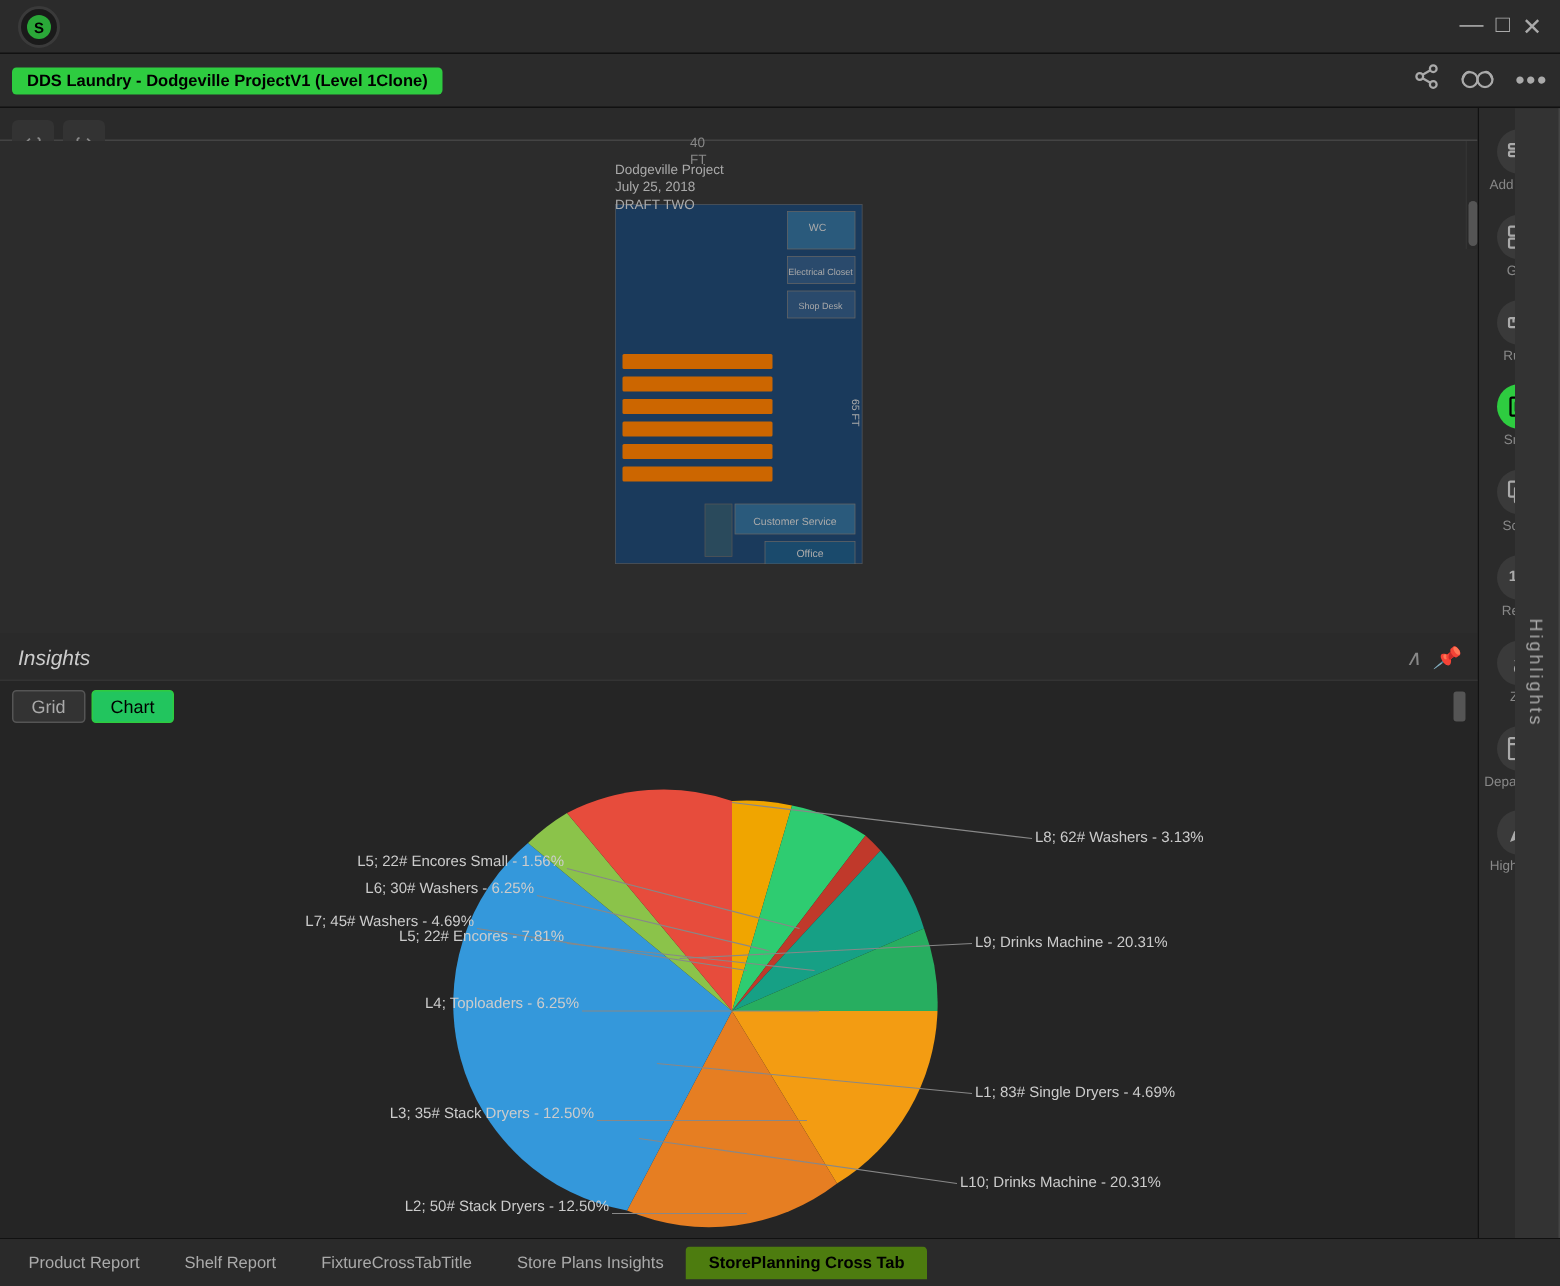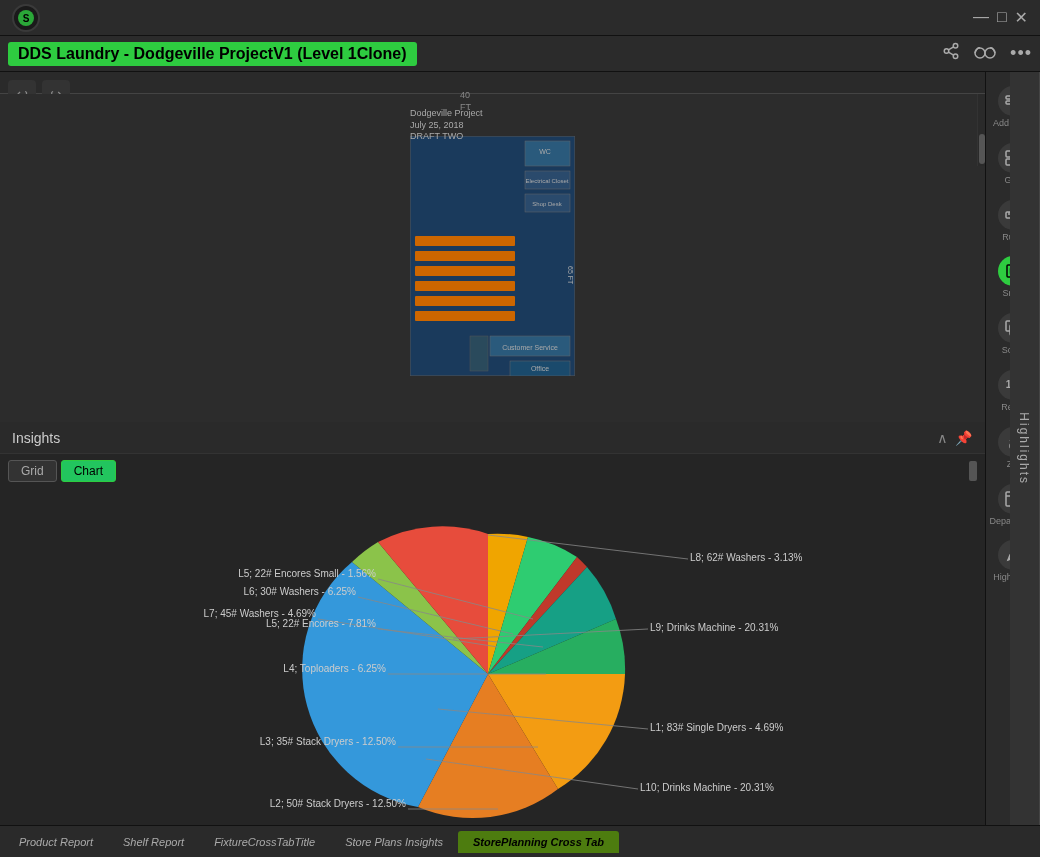--- a/index.html
+++ b/index.html
@@ -55,21 +55,21 @@
       background: #2b2b2b;
       display: flex;
       align-items: center;
       padding: 0 8px;
       border-bottom: 1px solid #111;
       gap: 8px;
     }
     #project-label {
       background: #2ecc40;
       color: #000;
-      font-size: 16px;
+      font-size: 11px;
       padding: 3px 10px;
       border-radius: 3px;
       font-weight: bold;
     }
     .toolbar-icons {
       margin-left: auto;
       display: flex;
       gap: 14px;
       align-items: center;
     }
@@ -112,20 +112,21 @@
     }
     #insights-header {
       height: 32px;
       background: #2a2a2a;
       display: flex;
       align-items: center;
       padding: 0 12px;
       font-size: 14px;
       color: #ccc;
       border-bottom: 1px solid #333;
+      font-style: italic;
     }
     #insights-tabs {
       display: flex;
       gap: 4px;
       padding: 6px 8px;
       background: #252525;
     }
     .ins-tab {
       padding: 3px 12px;
       border-radius: 3px;
@@ -579,19 +580,19 @@
         <span class="sidebar-label">Highlights</span>
       </div>
     </div>
   </div>
 </div>
 
 <div id="highlights-tab" style="position:fixed;right:0;top:72px;width:30px;background:#333;height:calc(857px - 72px - 32px);display:flex;align-items:center;justify-content:center;border-left:1px solid #444;cursor:pointer;">
   <span style="writing-mode:vertical-rl;transform:rotate(180deg);font-size:12px;color:#aaa;letter-spacing:2px;">Highlights</span>
 </div>
 
-<div id="bottom-tabs" style="position:fixed;bottom:0;left:0;right:0;height:32px;background:#2a2a2a;display:flex;align-items:center;padding:0 4px;gap:0;border-top:1px solid #111;font-style:italic;">
+<div id="bottom-tabs" style="position:fixed;bottom:0;left:0;right:0;height:32px;background:#2a2a2a;display:flex;align-items:center;padding:0 4px;gap:0;border-top:1px solid #111;">
   <div class="btab">Product Report</div>
   <div class="btab">Shelf Report</div>
   <div class="btab">FixtureCrossTabTitle</div>
   <div class="btab">Store Plans Insights</div>
   <div class="btab active">StorePlanning Cross Tab</div>
 </div>
 
 </body></html>

